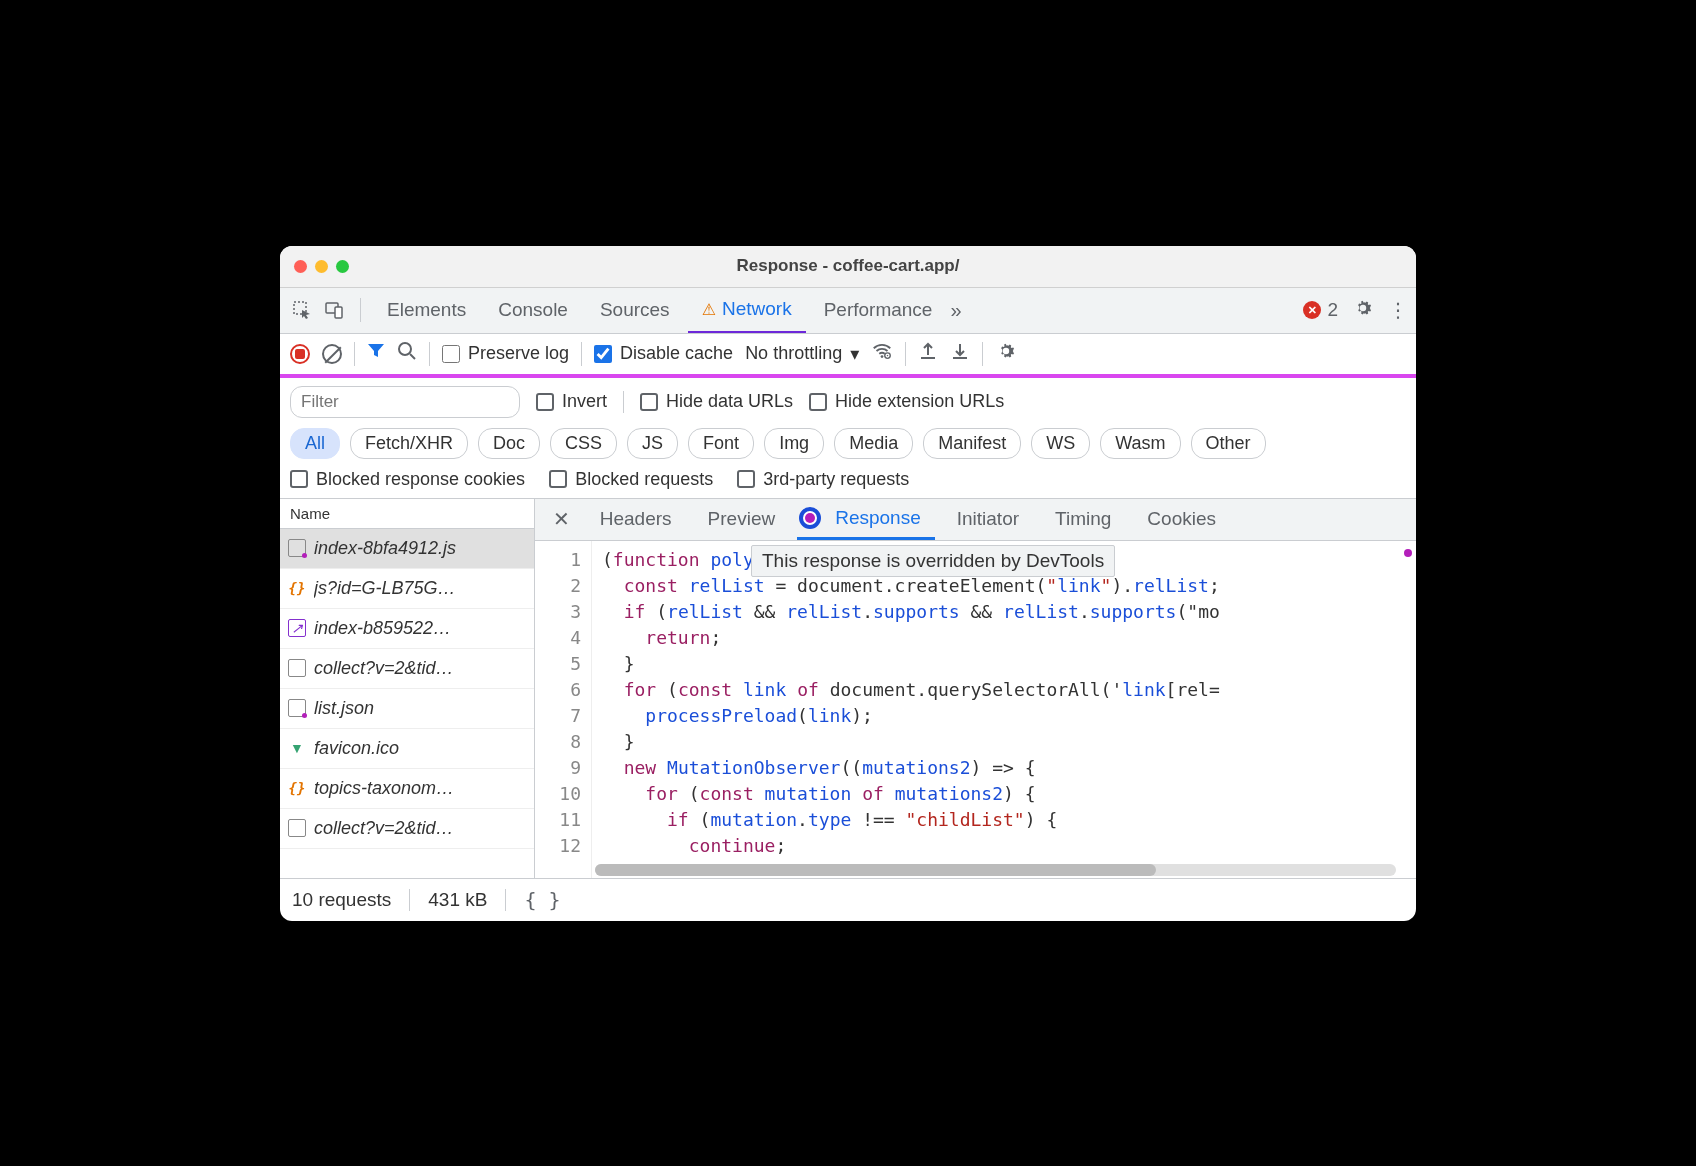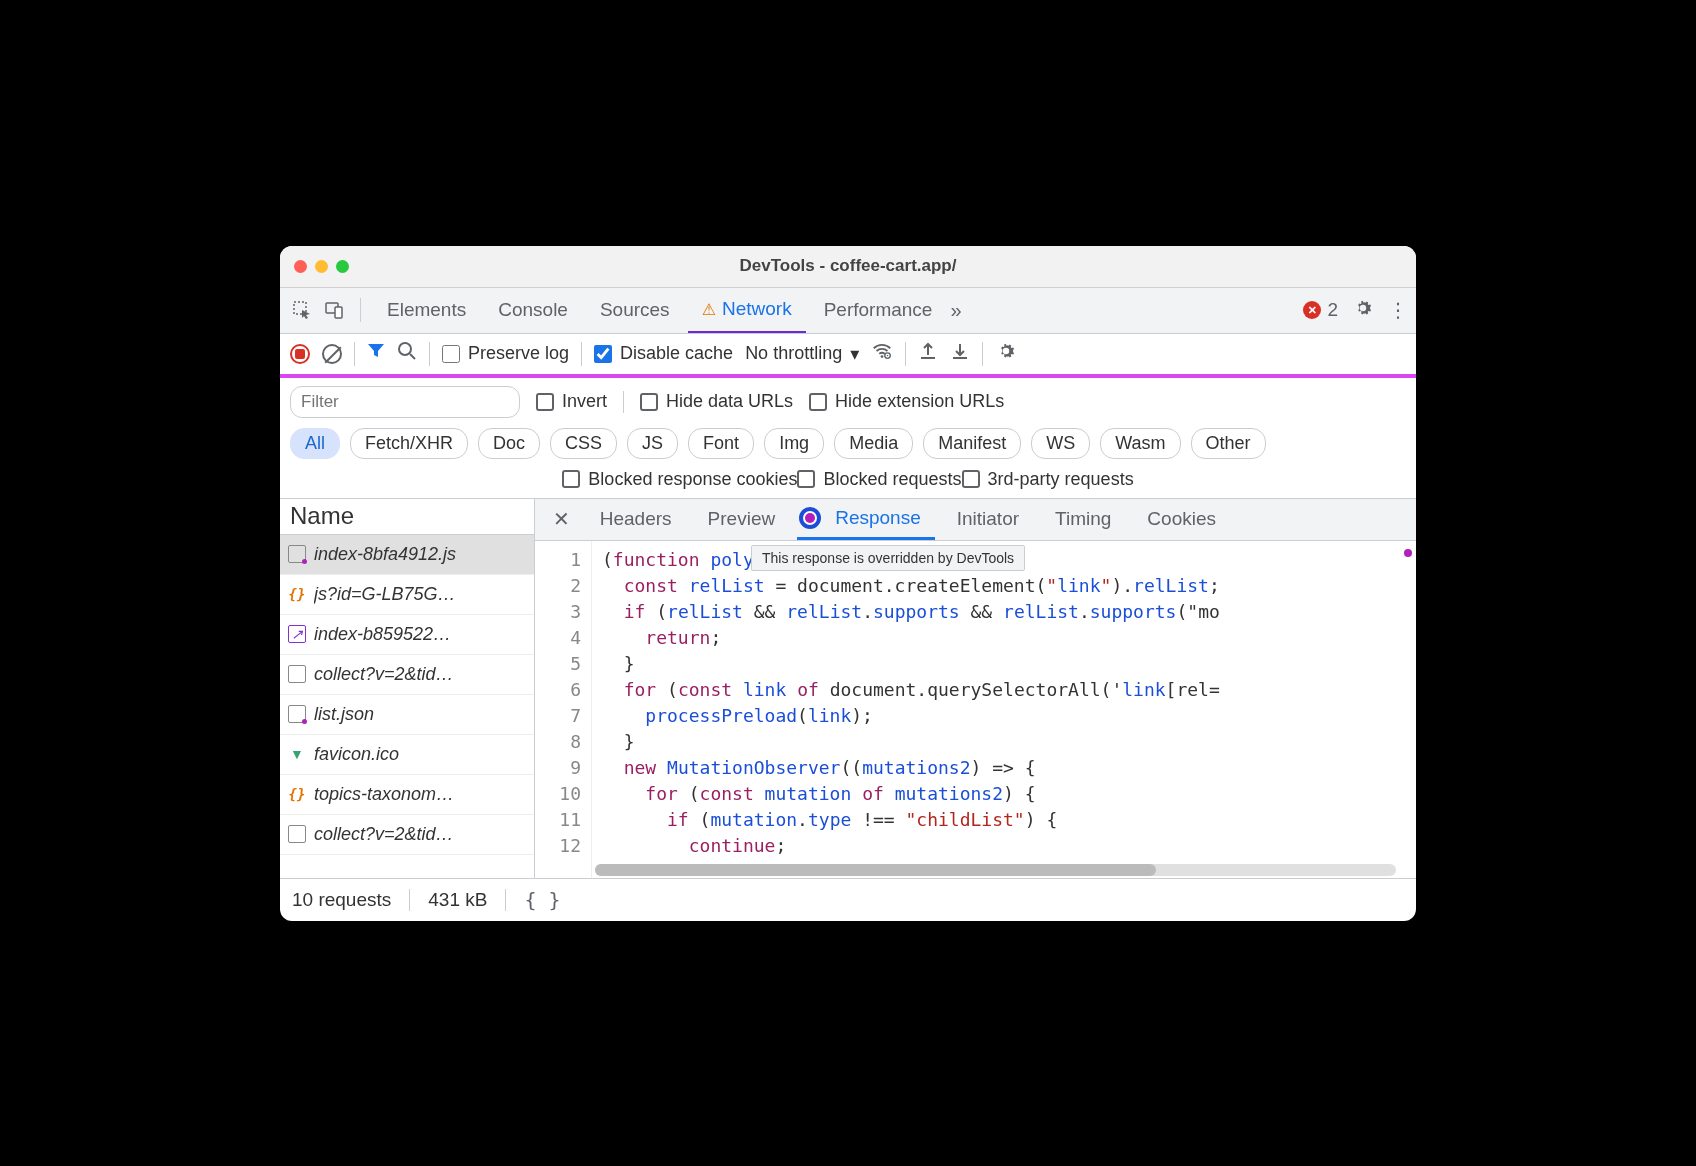--- a/index.html
+++ b/index.html
@@ -82,25 +82,25 @@
   border-bottom: 1px solid #cacdd1;
   font-size: 18px;
 }
 .filter-row1 { display:flex; align-items:center; gap:16px; margin-bottom:10px; }
 .filter-input { width:230px; height:32px; border:1px solid #cacdd1; border-radius:12px; padding:0 10px; font-size:17px; color:#888; }
 .fchk { display:flex; align-items:center; gap:8px; }
 .fchk-box { width:18px; height:18px; border:2px solid #5f6368; border-radius:3px; }
 .chips { display:flex; gap:10px; flex-wrap:wrap; margin-bottom:10px; }
 .chip { border:1px solid #cacdd1; border-radius:14px; padding:4px 14px; font-size:18px; cursor:pointer; }
 .chip.active { background:#d7e3fc; color:#1a67d2; border-color:#d7e3fc; }
-.filter-row3 { display:flex; margin-bottom:8px;justify-content:center; }
+.filter-row3 { display:flex; gap:24px; margin-bottom:8px; }
 
 .mainarea { display:flex; height: 380px; border-bottom:1px solid #cacdd1; }
 .reqlist { width:255px; border-right:1px solid #cacdd1; display:flex; flex-direction:column; overflow:hidden; }
-.name-hdr { height:36px; border-bottom:1px solid #cacdd1; display:flex; align-items:center; padding:0 10px; font-size:24px; color:#333; }
+.name-hdr { height:30px; border-bottom:1px solid #cacdd1; display:flex; align-items:center; padding:0 10px; font-size:15px; color:#333; }
 .reqrows { flex:1; overflow-y:auto; }
 .reqrow { height:40px; display:flex; align-items:center; padding:0 8px; gap:8px; font-size:18px; border-bottom:1px solid #eee; cursor:pointer; white-space:nowrap; overflow:hidden;font-style:italic; }
 .reqrow.sel { background:#e0e0e0; }
 .ricon { width:18px; height:18px; flex-shrink:0; display:flex; align-items:center; justify-content:center; font-size:14px; position:relative; }
 .ricon.js { border:1.5px solid #888; border-radius:2px; }
 .ricon.js::after { content:""; position:absolute; width:5px; height:5px; border-radius:50%; background:#b31fba; right:-2px; bottom:-2px; }
 .ricon.js-orange { color:#e37400; font-weight:bold; font-family:monospace; }
 .ricon.css-purple { border:1.5px solid #8430ce; border-radius:2px; color:#8430ce; }
 .ricon.doc { border:1.5px solid #888; border-radius:2px; }
 .ricon.vue { color:#35a372; }
@@ -114,41 +114,41 @@
 .dtab.active .marker { position:absolute; left:2px; width:22px; height:22px; border:4px solid #1a4ed8; border-radius:50%; background:#fff; display:flex; align-items:center; justify-content:center; }
 .dtab.active .marker::after { content:""; width:10px; height:10px; background:#b31fba; border-radius:50%; }
 .close-x { font-size:20px; color:#5f6368; padding:0 8px; cursor:pointer; }
 
 .codearea { flex:1; display:flex; overflow:hidden; font-family: Menlo, Consolas, monospace; font-size:18px; position:relative; }
 .gutter { width:56px; text-align:right; padding:6px 10px 6px 0; color:#888; background:#fff; line-height:26px; }
 .code { flex:1; padding:6px 0 6px 10px; line-height:26px; white-space:pre; overflow:hidden; position:relative; border-left:1px solid #eee; }
 .kw { color:#9a1f62; }
 .str { color:#b3261e; }
 .id2 { color:#1a4ed8; }
-.tooltip { position:absolute; top:4px; left:216px; background:#f1f3f4; border:1px solid #cacdd1; padding:4px 10px; font-size:14px; font-family:-apple-system,sans-serif; color:#333; border-radius:2px; }
+.tooltip { position:absolute; top:4px; left:216px; background:#f1f3f4; border:1px solid #cacdd1; padding:4px 10px; font-size:19px; font-family:-apple-system,sans-serif; color:#333; border-radius:2px; }
 .hscroll { position:absolute; bottom:2px; left:60px; right:20px; height:12px; background:#e0e0e0; border-radius:6px; }
 .hscroll-thumb { width:70%; height:100%; background:#bbb; border-radius:6px; }
 .vscroll-mark { position:absolute; right:4px; top:8px; width:8px; height:8px; background:#b31fba; border-radius:50%; }
 
 .statusbar { height:42px; display:flex; align-items:center; padding:0 12px; gap:18px; font-size:19px; color:#333; }
 .sb-sep { width:1px; height:22px; background:#cacdd1; }
 .pretty { font-family:monospace; font-size:20px; color:#5f6368; }
 </style>
 </head>
 <body>
 
 <div class="window">
 
   <div class="titlebar">
     <div class="traffic-lights">
       <div class="tl red"></div>
       <div class="tl yellow"></div>
       <div class="tl green"></div>
     </div>
-    <div class="titlebar-title">DevTools - coffee-cart.app/</div>
+    <div class="titlebar-title">Response - coffee-cart.app/</div>
   </div>
 
   <div class="tabstrip">
     <div class="ts-icon">
       <svg width="20" height="20" viewBox="0 0 20 20">
           <rect x="2" y="2" width="12" height="12" fill="none" stroke="#5f6368" stroke-width="1.5" stroke-dasharray="2 2"></rect>
           <path d="M10 10 L18 14 L14 15 L16 18 L14 19 L12 16 L10 18 Z" fill="#5f6368"></path>
         </svg>
     </div>
     <div class="ts-icon">

